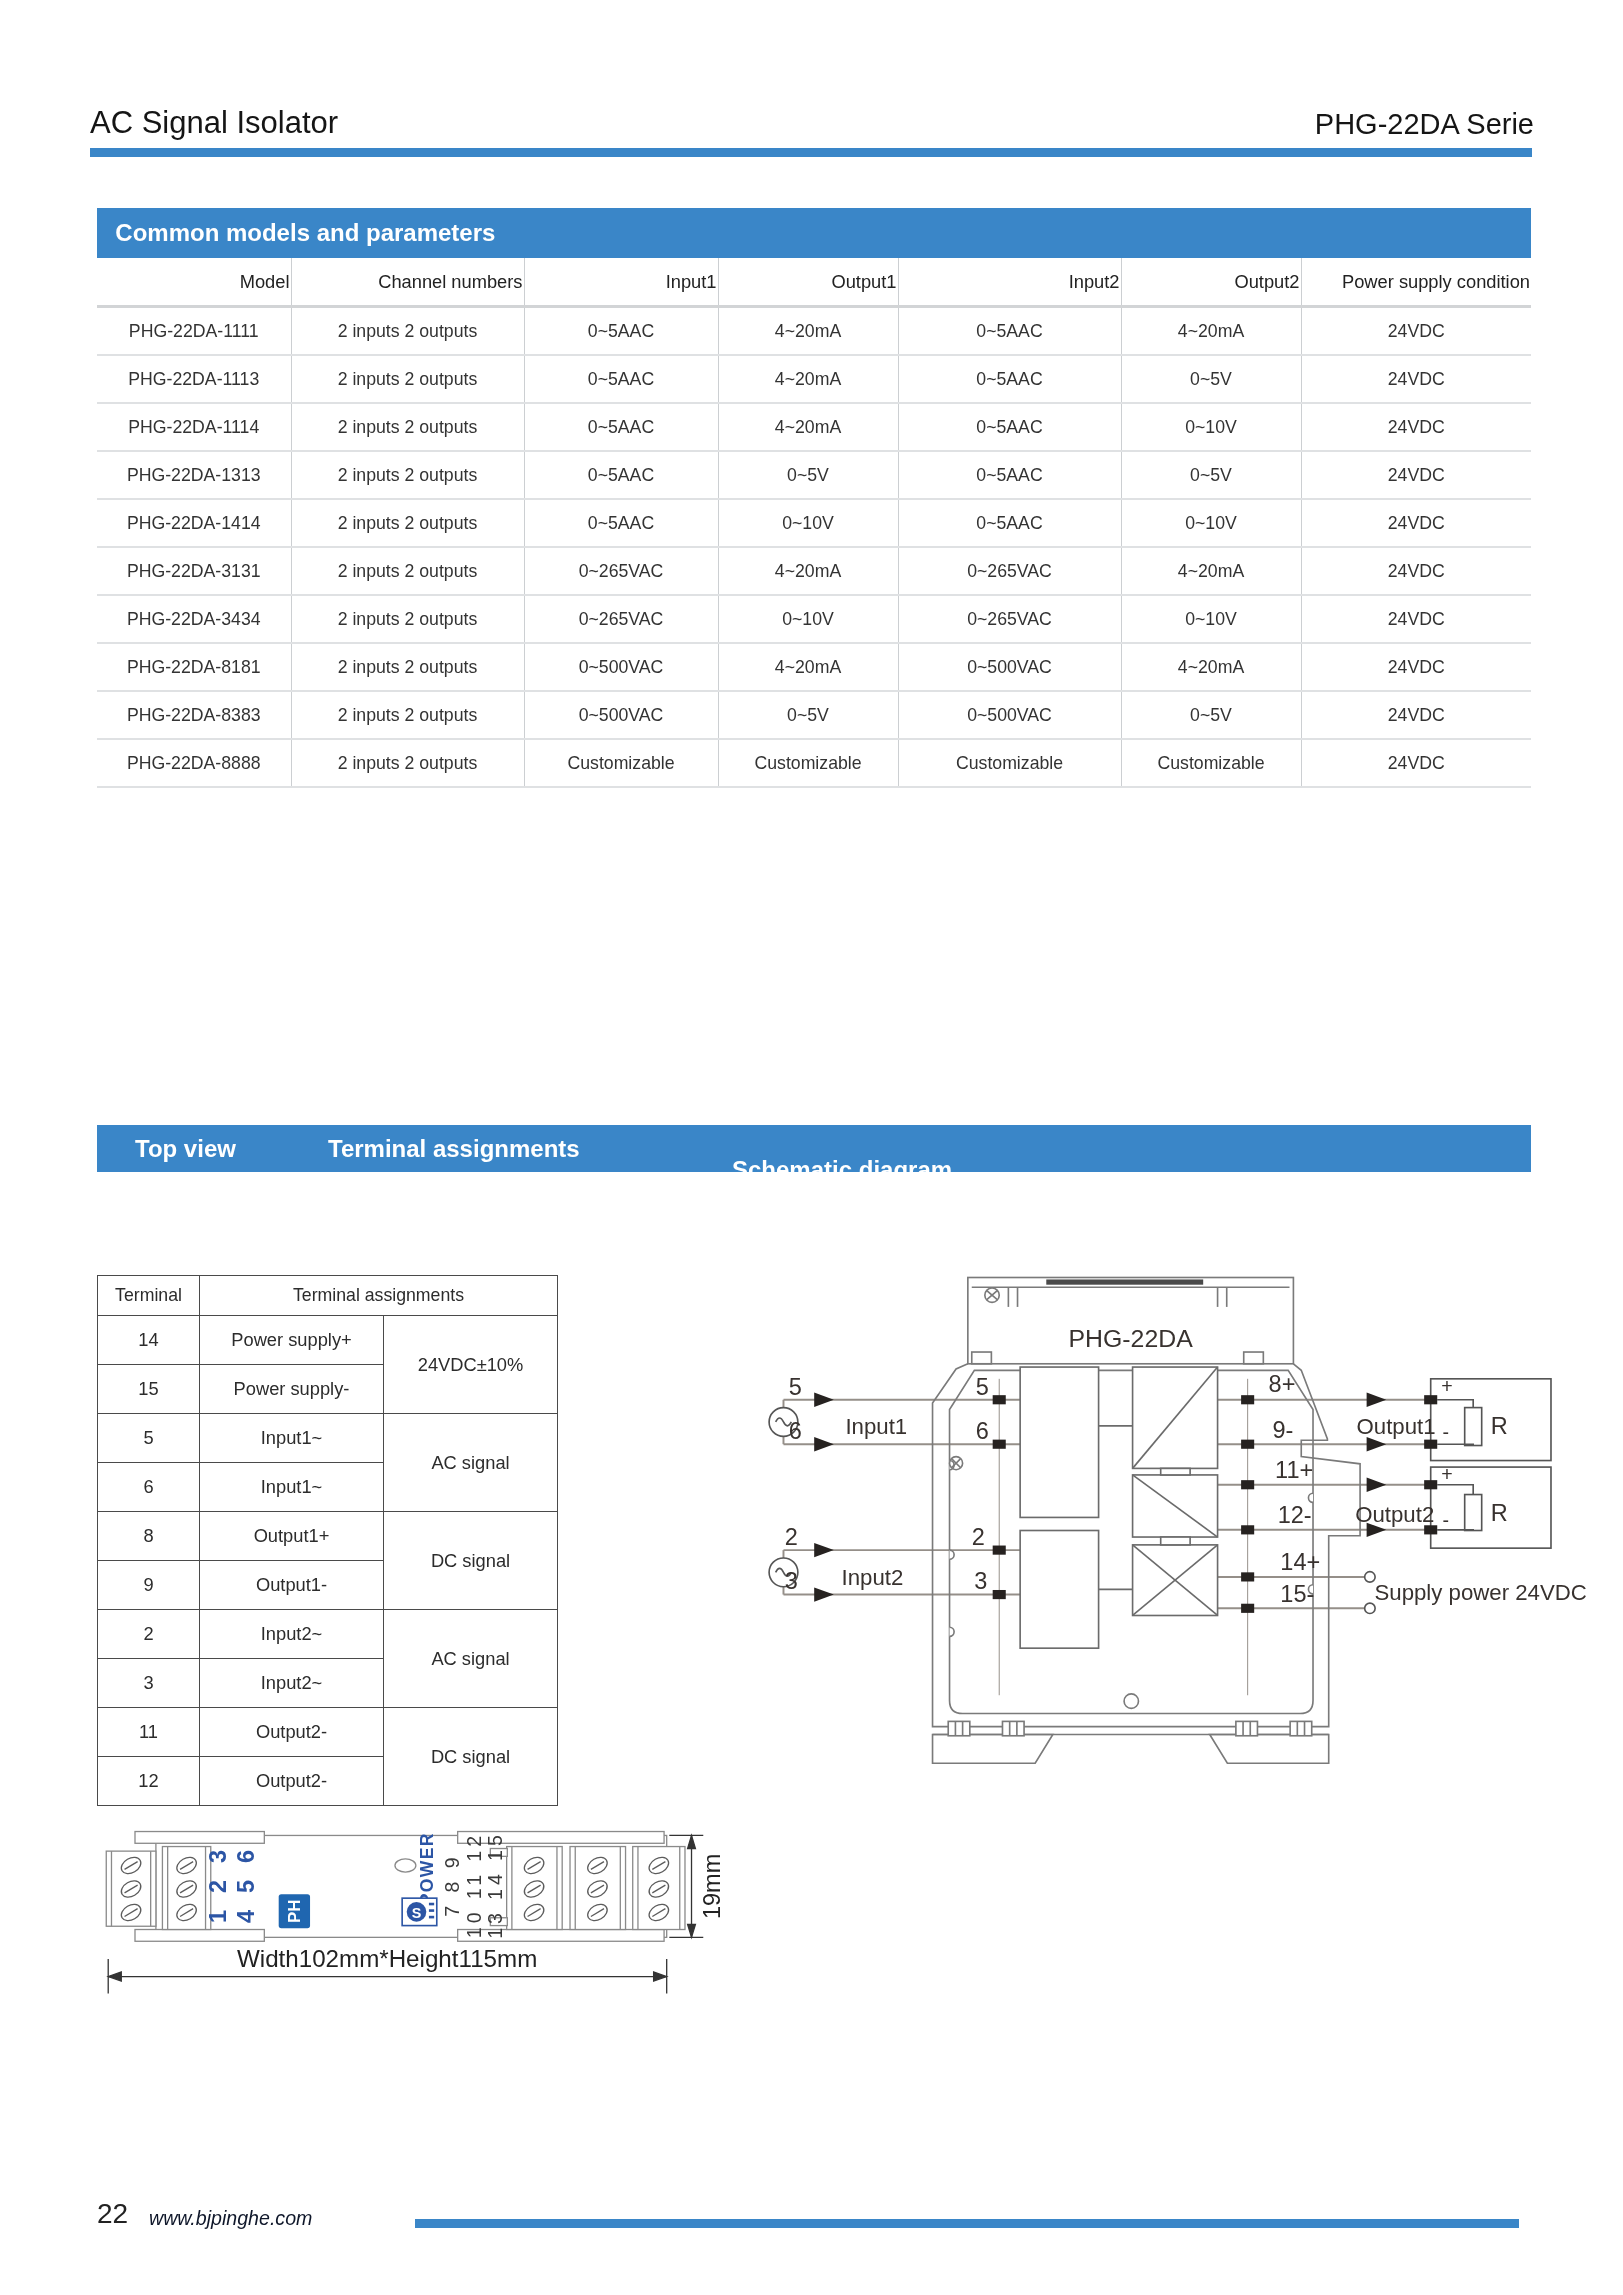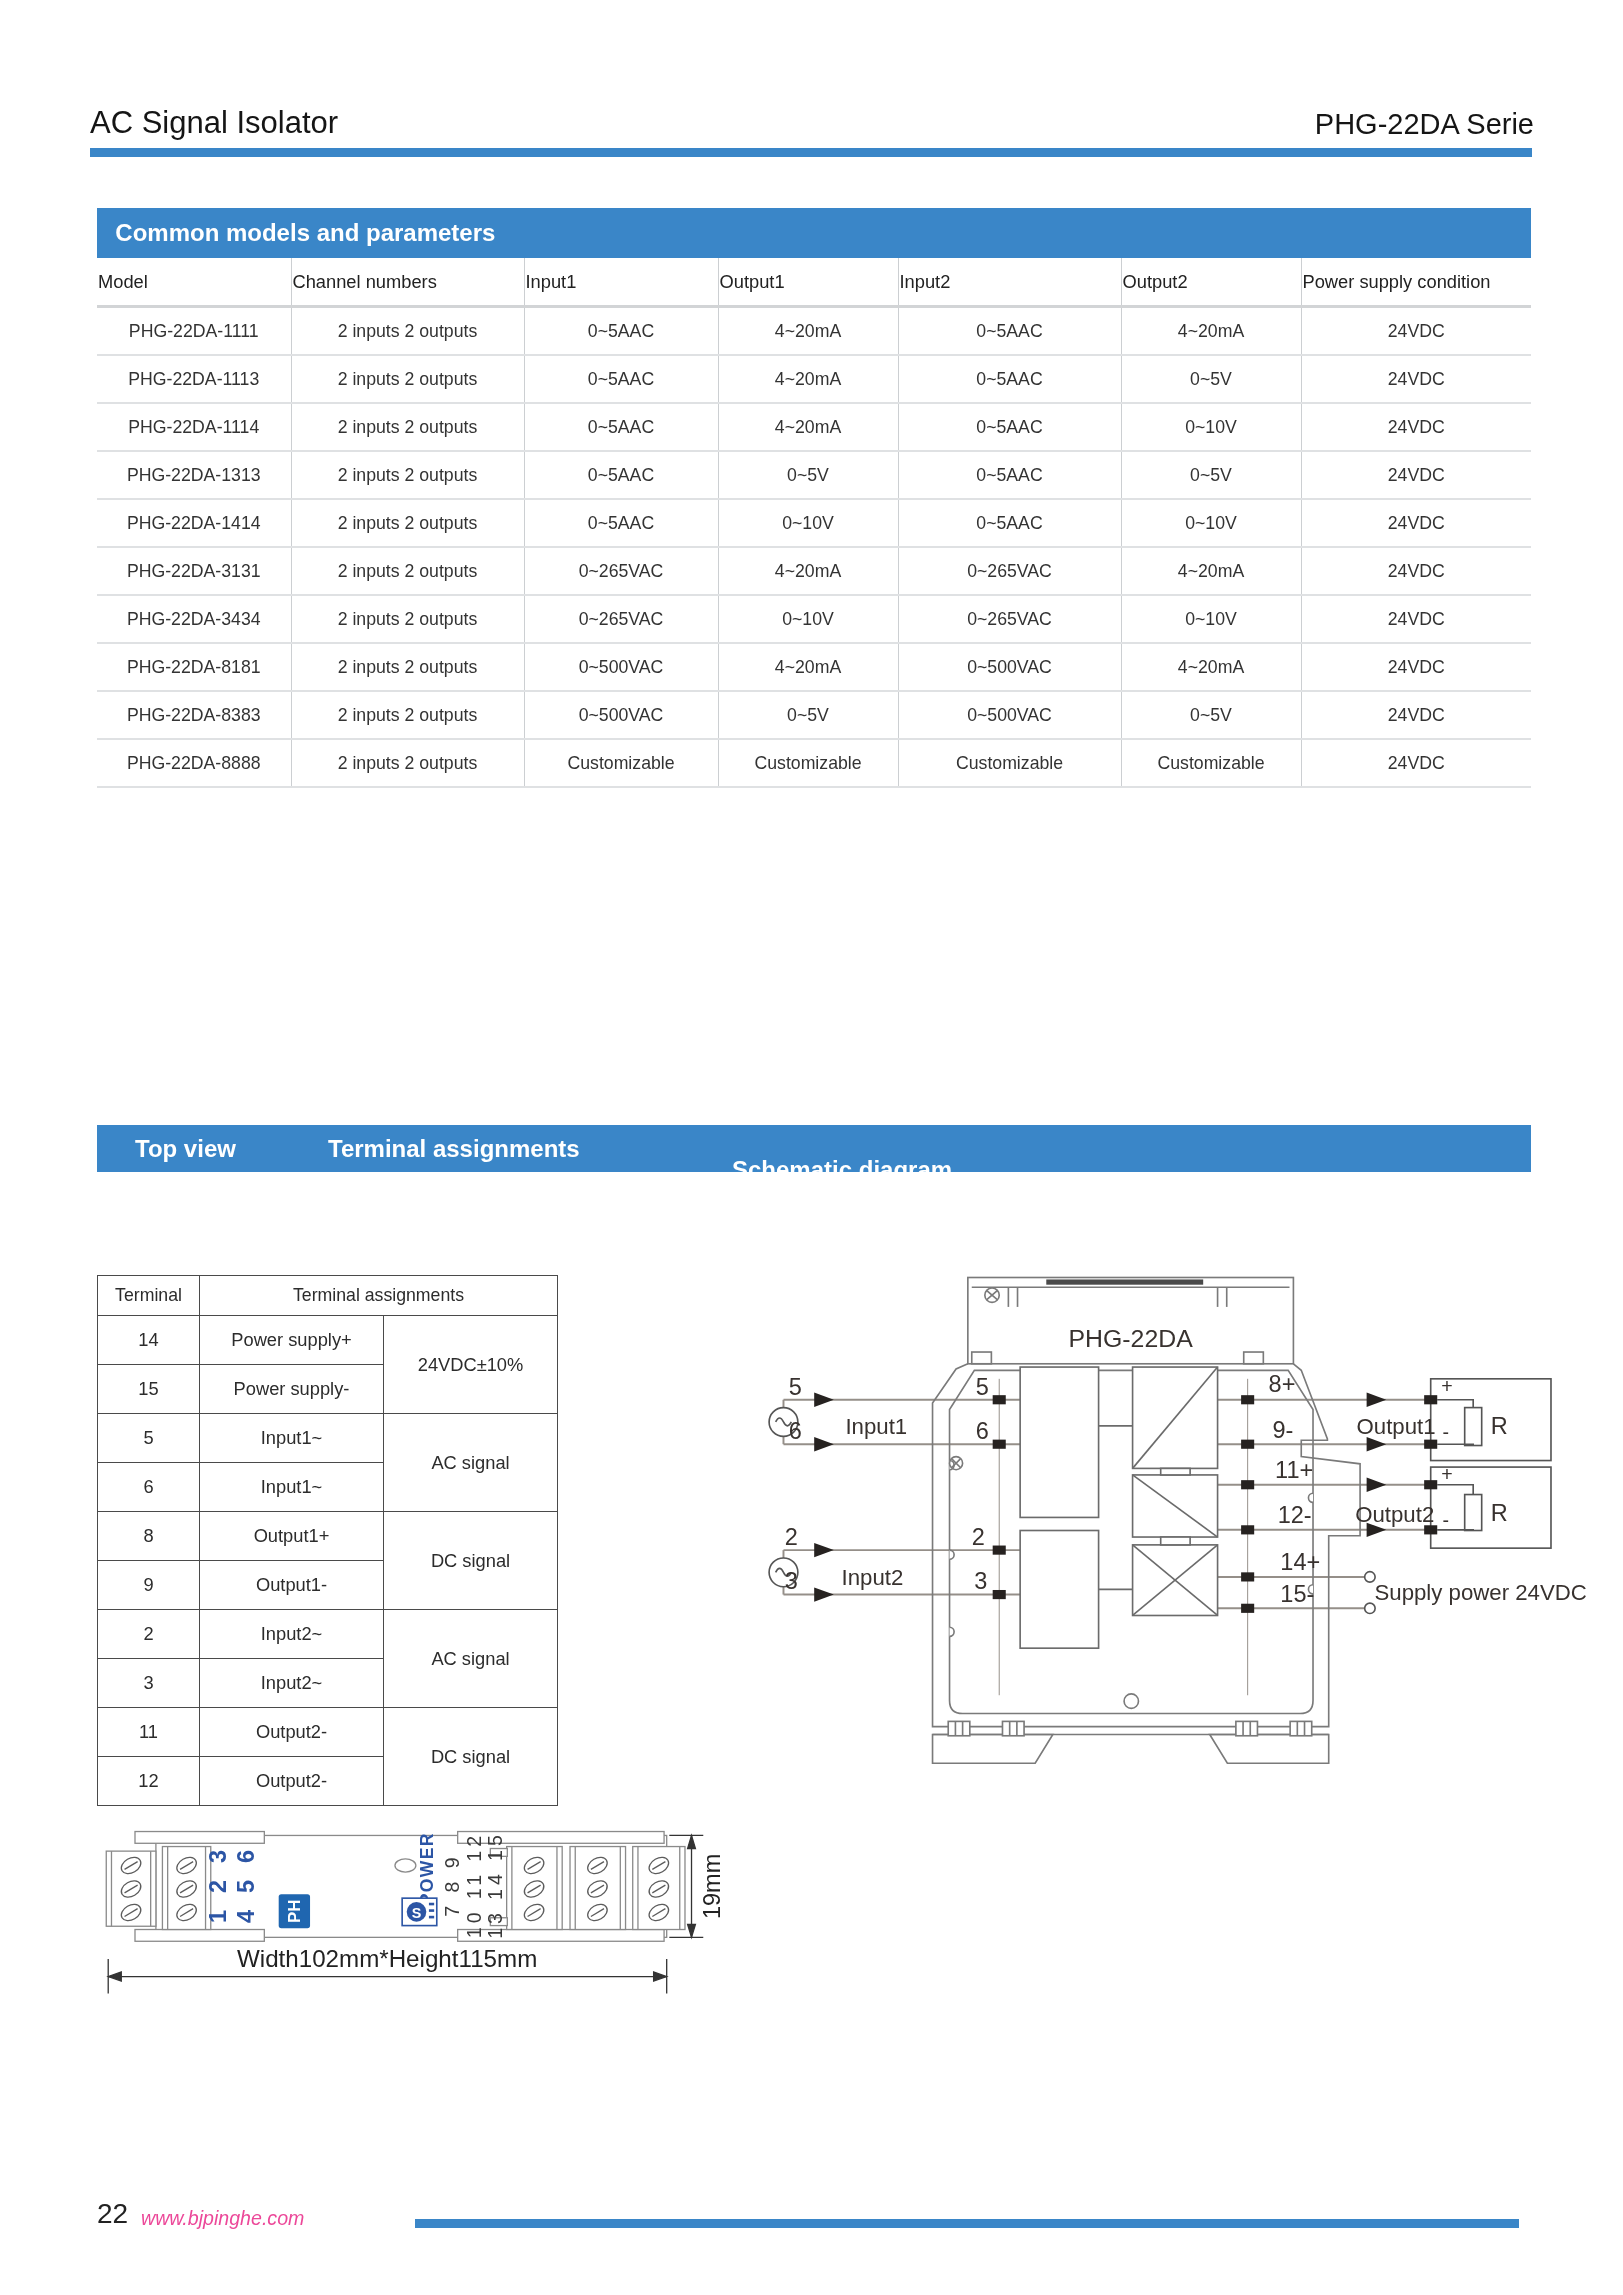--- a/index.html
+++ b/index.html
@@ -12,34 +12,34 @@
   
   .banner{position:absolute;left:97px;width:1434px;background:#3a86c8;color:#ffffff;
           font-weight:bold;font-size:24px;}
   .banner1{top:208px;height:50px;line-height:50px;padding-left:0;}
   .banner1 span{margin-left:18.3px;}
   .banner2{top:1125px;height:47px;line-height:47px;}
   .banner2 span{position:absolute;top:0;}
   .b2-a{left:38px;} .b2-b{left:231px;} .b2-c{left:635px;margin-top:21px;}
   
   .mtable{position:absolute;left:97px;top:258px;width:1434px;border-collapse:collapse;table-layout:fixed;}
-  .mtable th{height:45px;font-weight:400;font-size:18.3px;color:#222;text-align:left;
+  .mtable th{height:45px;font-weight:400;font-size:18.3px;color:#222;text-align:right;
              border-bottom:3.3px solid #d2d4d6;}
   .mtable td{height:44px;font-size:17.7px;color:#333;text-align:center;}
   .mtable th + th, .mtable td + td{border-left:1.3px solid #cccfd2;}
   .mtable tbody tr td{border-bottom:2.6px solid #dfe1e3;}
   
   .ttable{position:absolute;left:97px;top:1275px;border-collapse:collapse;table-layout:fixed;}
   .ttable th,.ttable td{border:1.3px solid #4a4a4a;text-align:center;color:#2c2c2c;background:#fff;}
   .ttable th{height:37px;font-weight:400;font-size:17.7px;text-align:center;}
   .ttable td{height:46px;font-size:18.3px;}
   .c-num{width:99px;} .c-label{width:181px;} .c-group{width:171px;}
   
   .page-num{position:absolute;left:97px;top:2198px;font-size:28px;color:#222;}
-  .site{position:absolute;left:141px;top:2207px;font-size:19.6px;font-style:italic;color:#ec4899;}
+  .site{position:absolute;left:149px;top:2207px;font-size:19.6px;font-style:italic;color:#0f172a;}
   .footer-rule{position:absolute;left:415px;top:2219px;width:1104px;height:8.5px;background:#3a86c8;}
   
   .schem{position:absolute;left:752px;top:1269px;}
   .topview{position:absolute;left:98px;top:1825px;}
   svg text{font-family:"Liberation Sans",sans-serif;}
 </style>
 </head>
 <body>
 
 <div class="page">

